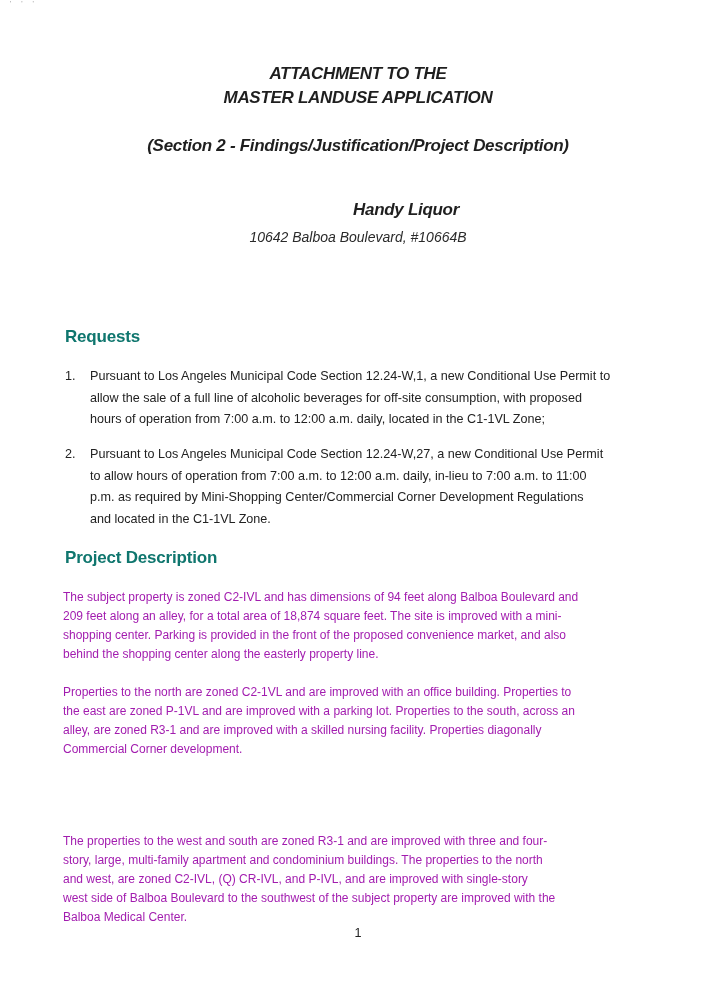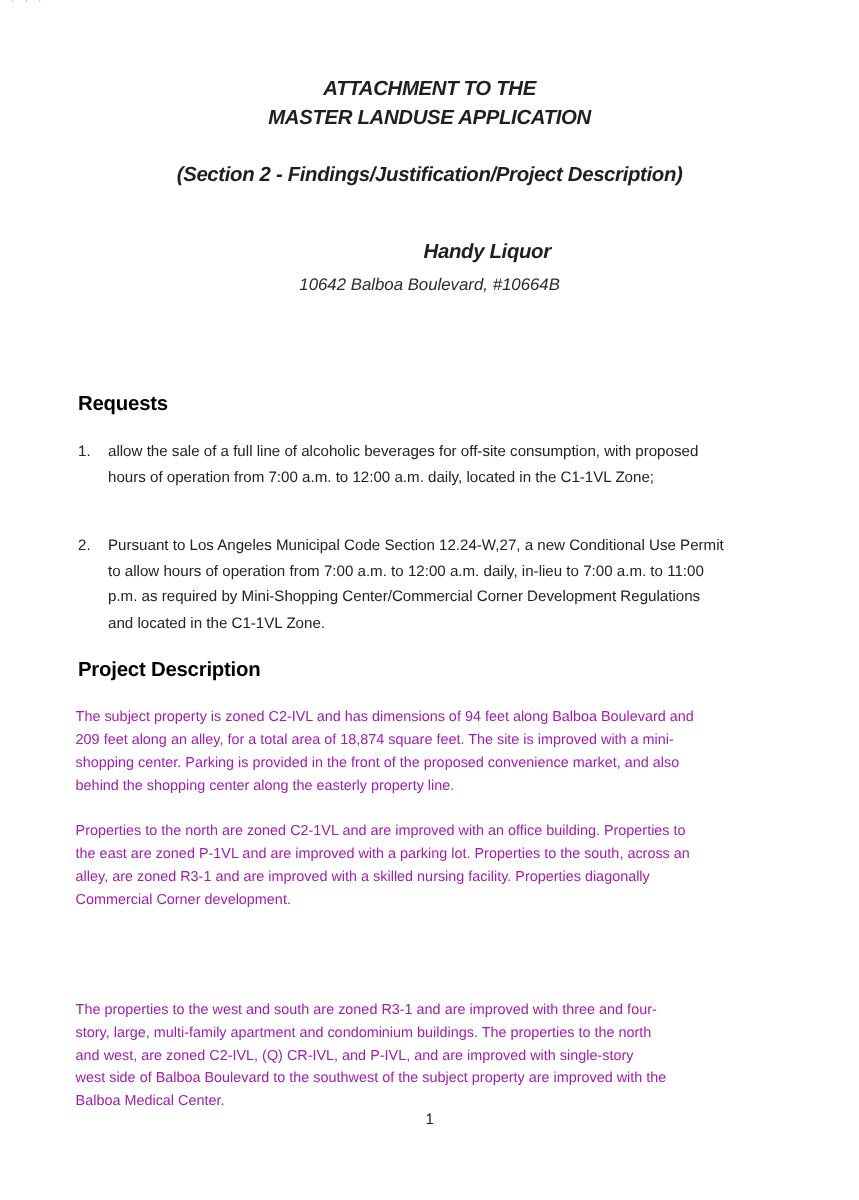--- a/index.html
+++ b/index.html
@@ -18,21 +18,21 @@
     }
     .t1 { top: 64px; }
     .t2 { top: 88px; }
     .t3 { top: 136px; }
     .store { top: 200px; font-size: 17px; margin-left: 48px; }
     .address {
       position: absolute; left: 0; width: 716px; text-align: center; top: 229px;
       font-style: italic; font-size: 14px; color: #2a2a2a;
     }
     .heading {
-      position: absolute; left: 65px; font-weight: bold; font-size: 17px; color: #000000;
+      position: absolute; left: 65px; font-weight: bold; font-size: 17px; color: #0f766e;
       letter-spacing: -0.2px;
     }
     .h-requests { top: 327px; }
     .h-project { top: 548px; }
     .list-item { position: absolute; left: 65px; width: 610px; font-size: 12.6px; line-height: 21.5px; color: #222; }
     .list-item .num { position: absolute; left: 0; top: 0; }
     .list-item .txt { position: absolute; left: 25px; width: 590px; }
     .list-item .line { display: block; white-space: nowrap; }
     .li1 { top: 366px; }
     .li2 { top: 444px; }
@@ -52,20 +52,21 @@
 <div class="title t2">MASTER LANDUSE APPLICATION</div>
 <div class="title t3">(Section 2 - Findings/Justification/Project Description)</div>
 <div class="title store">Handy Liquor</div>
 <div class="address">10642 Balboa Boulevard, #10664B</div>
 
 <div class="heading h-requests">Requests</div>
 
 <div class="list-item li1">
   <span class="num">1.</span>
   <div class="txt">
+    <span class="line">Pursuant to Los Angeles Municipal Code Section 12.24-W,1, a new Conditional Use Permit to</span>
     <span class="line">allow the sale of a full line of alcoholic beverages  for off-site consumption, with proposed</span>
     <span class="line">hours of operation from 7:00 a.m. to 12:00 a.m. daily, located in the C1-1VL Zone;</span>
   </div>
 </div>
 
 <div class="list-item li2">
   <span class="num">2.</span>
   <div class="txt">
     <span class="line">Pursuant to Los Angeles Municipal Code Section 12.24-W,27, a new Conditional Use Permit</span>
     <span class="line">to allow hours of operation from 7:00 a.m. to 12:00 a.m. daily, in-lieu to 7:00 a.m. to 11:00</span>

